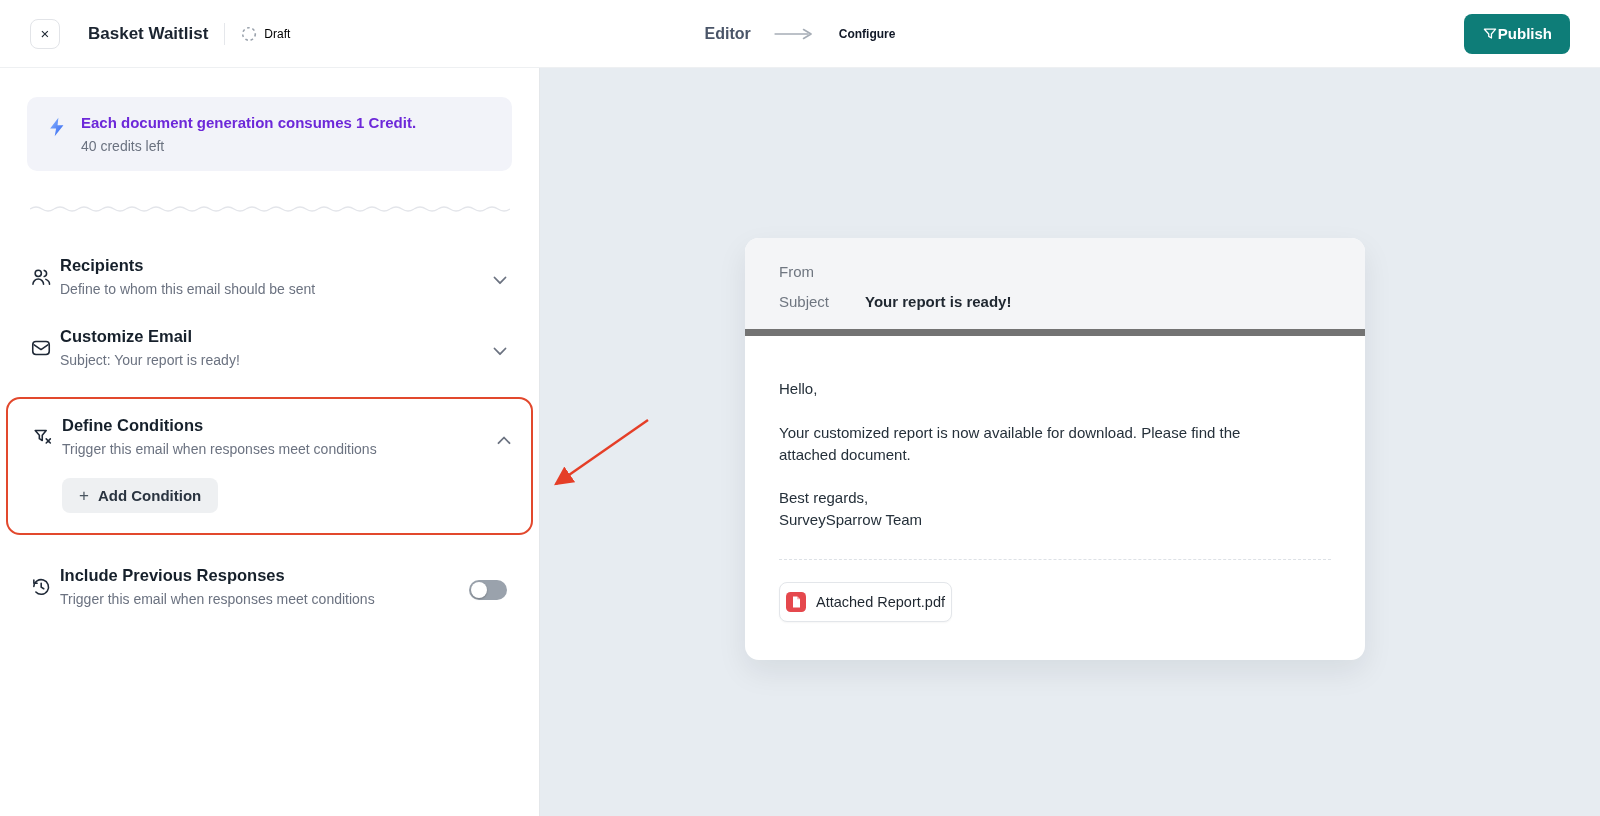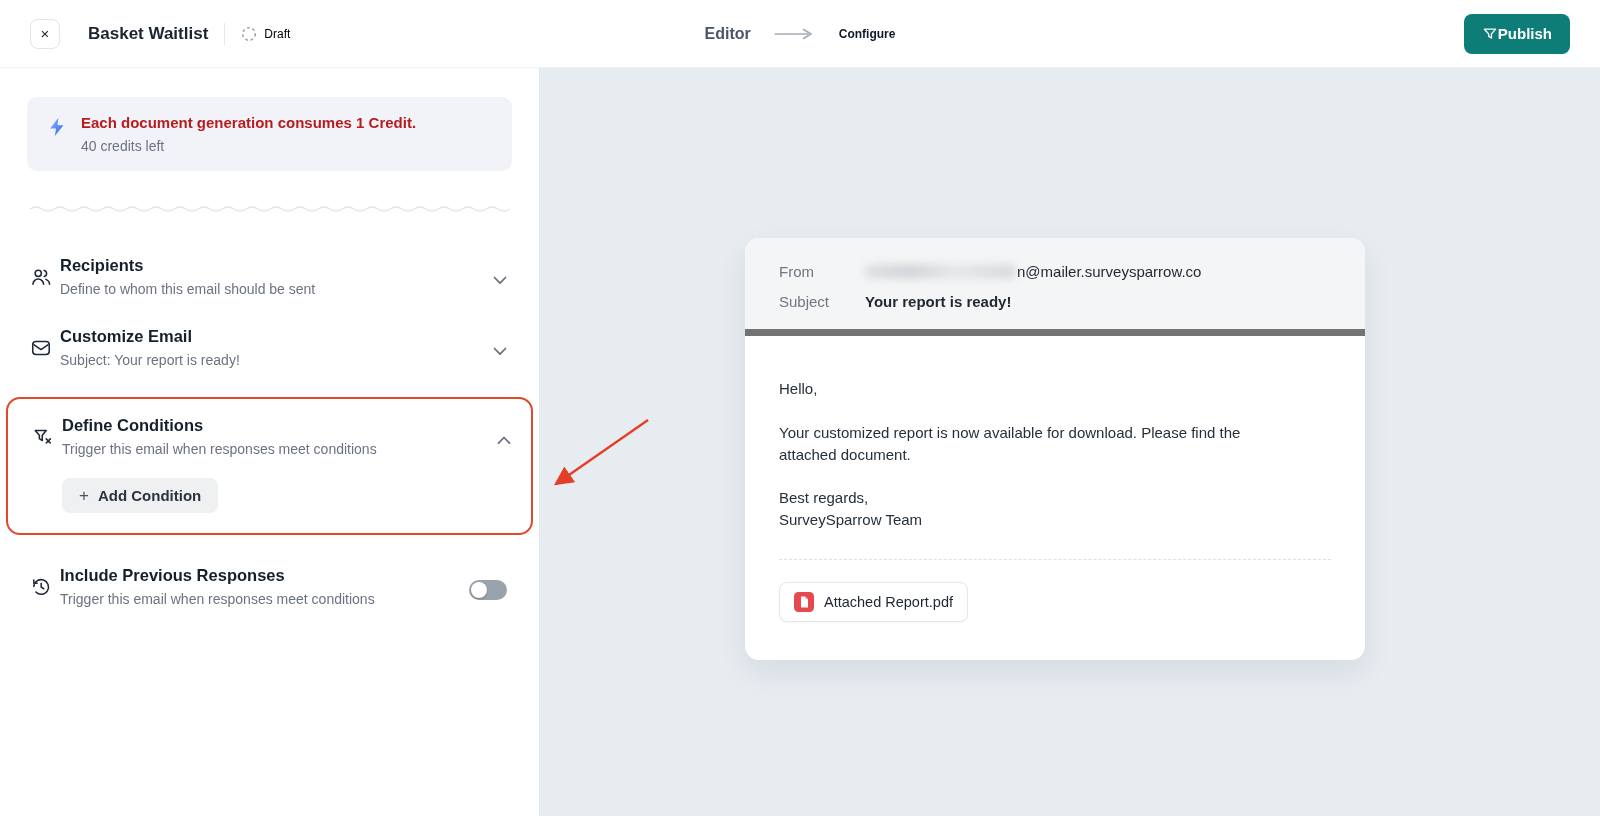--- a/index.html
+++ b/index.html
@@ -24,21 +24,21 @@
 
   
   .main { display:flex; height:748px; }
   .sidebar { width:540px; background:#fff; border-right:1px solid #e4e7ea; padding-bottom:20px; }
   .content { flex:1; background:#e7ecf1; position:relative; }
 
   
   .credit-banner { margin:29px 27px 0; background:#f2f3f9; border-radius:10px;
                    padding:17px 20px 17px 54px; position:relative; }
   .credit-banner .bolt { position:absolute; left:19px; top:19px; }
-  .credit-title { font-size:15px; font-weight:700; color:#b91c1c; }
+  .credit-title { font-size:15px; font-weight:700; color:#6d28d9; }
   .credit-sub { font-size:14px; color:#6b7280; margin-top:7px; }
   .wavy { margin:34px 30px 24px; height:8px; }
 
   .section { display:flex; align-items:center; padding:15px 32px 15px 30px; cursor:pointer; }
   .section .icon { width:22px; height:22px; margin-right:8px; margin-top:1px; flex:none; }
   .section .texts { flex:1; }
   .section .s-title { font-size:16.5px; font-weight:700; color:#16202b; }
   .section .s-sub { font-size:14px; color:#6b7280; margin-top:6px; }
   .chevron { margin-left:auto; margin-top:7px; flex:none; cursor:pointer; }
 
@@ -68,21 +68,21 @@
   .head-value { font-size:15px; color:#1f2730; display:flex; align-items:center; }
   .subject-value { font-weight:600; }
   .blur-redact { display:inline-block; width:150px; height:13px; border-radius:3px; margin-right:2px;
                  background:linear-gradient(90deg,#c9ccd2,#aeb3ba 30%,#d6d9de 60%,#b8bdc4);
                  filter:blur(5px); opacity:.55; }
   .email-body { padding:42px 34px 38px; font-size:15px; color:#25303a; line-height:22px; }
   .greeting { margin-bottom:22px; }
   .paragraph { max-width:505px; margin-bottom:21px; }
   .dashed-divider { border:none; border-top:1px dashed #dde1e6; margin:28px 0 22px; }
   .attachment-chip { display:inline-flex; align-items:center; gap:10px; background:#fff;
-                     border:1px solid #e3e6ea; border-radius:8px; padding:8px 14px;
+                     border:1px solid #e3e6ea; border-radius:8px; padding:8px 6px;
                      font-size:14.5px; color:#1f2730; box-shadow:0 1px 2px rgba(0,0,0,.04);
                      cursor:pointer; }
 </style>
 </head>
 <body>
 
 <div class="topbar">
   <button class="close-btn">
     <span>×</span>
   </button>
@@ -218,24 +218,20 @@
           <path d="M0 0L8 4L0 8z" fill="#e53e27"></path>
         </marker>
       </defs>
       <line x1="108" y1="10" x2="16" y2="74" stroke="#e53e27" stroke-width="2.4" marker-end="url(#ah)"></line>
     </svg>
 
     <div class="email-card">
       <div class="email-head">
         <div class="head-row">
           <span class="head-label">From</span>
-          <span class="head-value">
-            <span class="blur-redact"></span>
-            <span>n@mailer.surveysparrow.co</span>
-          </span>
         </div>
         <div class="head-row">
           <span class="head-label">Subject</span>
           <span class="head-value subject-value">Your report is ready!</span>
         </div>
       </div>
 
       <div class="email-body">
         <div class="greeting">Hello,</div>
         <div class="paragraph">Your customized report is now available for download. Please find the attached document.</div>

